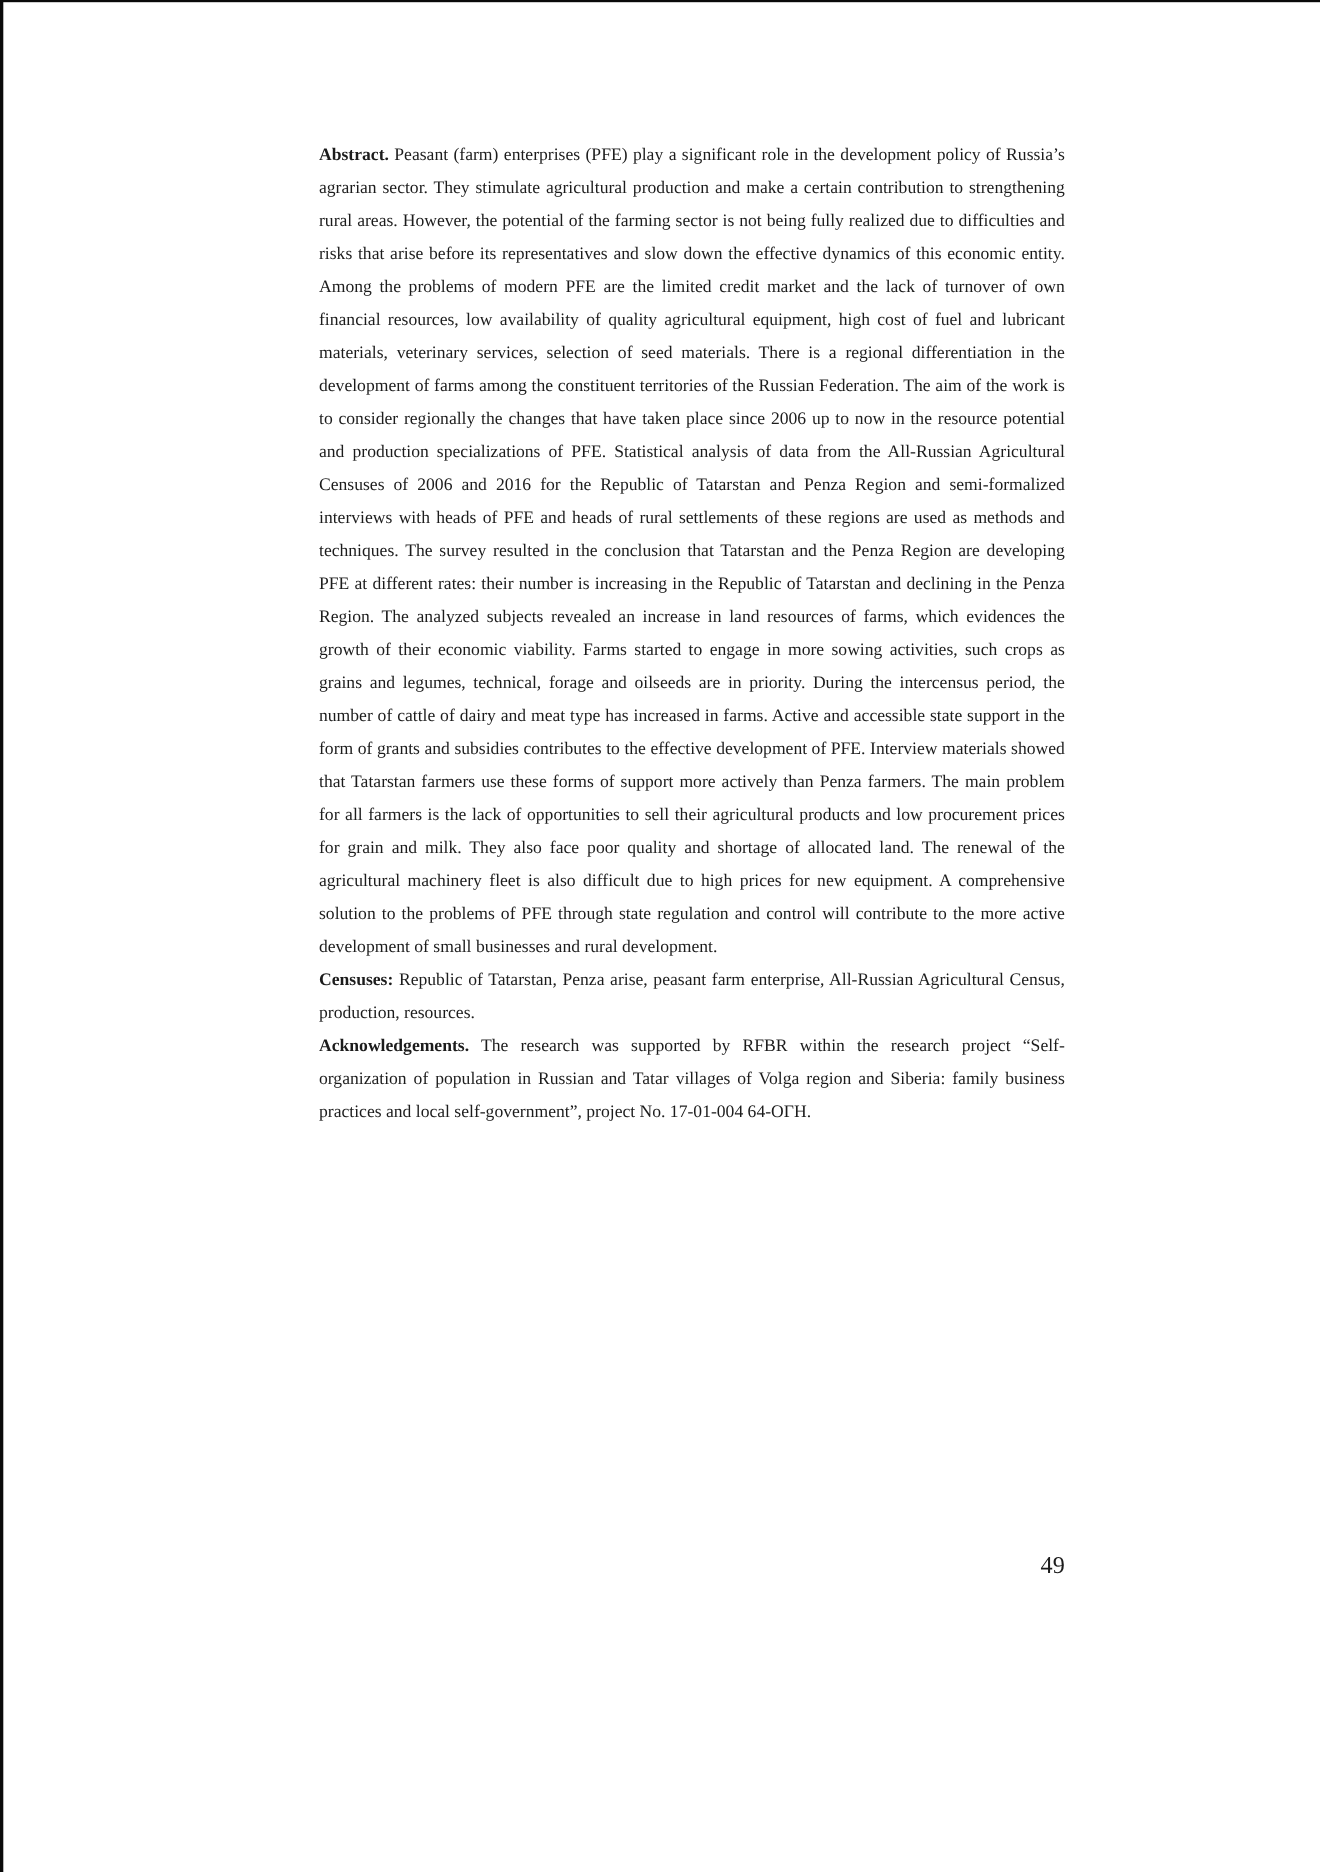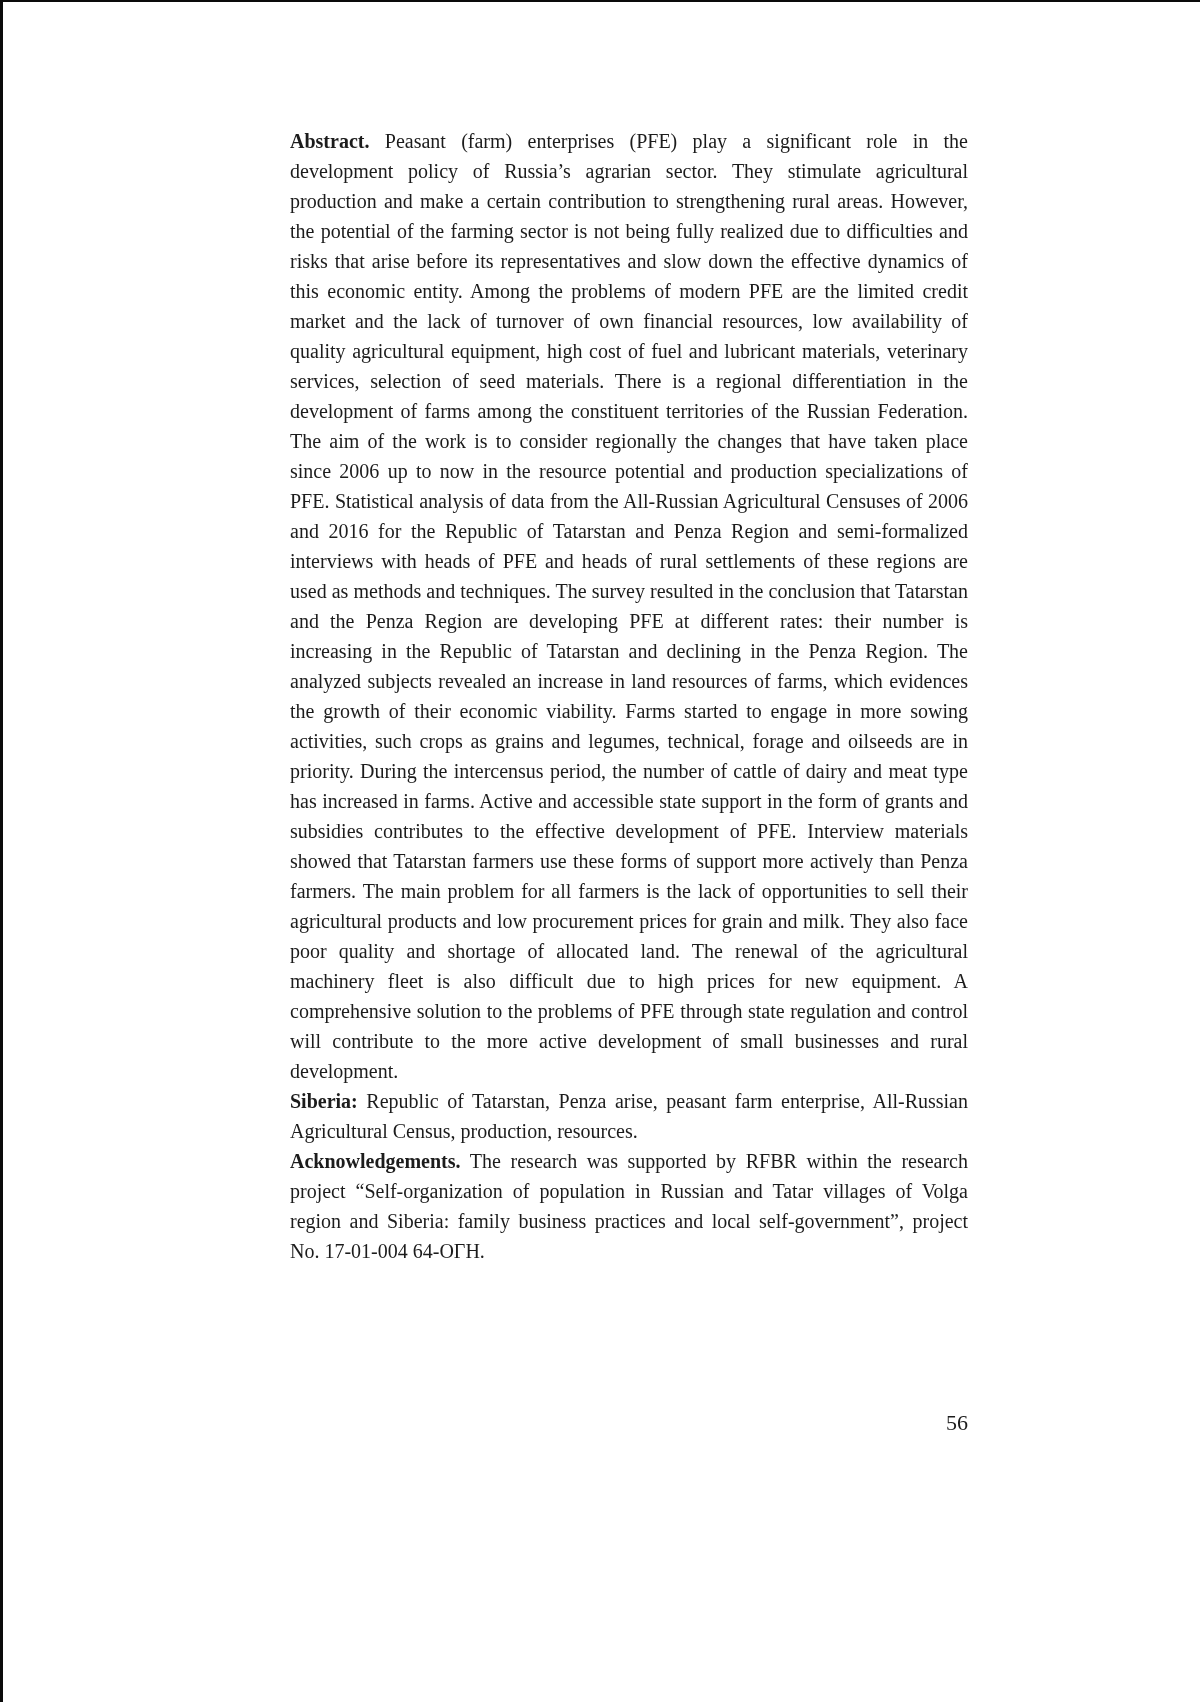--- a/index.html
+++ b/index.html
@@ -28,21 +28,21 @@
     position: absolute;
     left: 0; top: 0;
     width: 1200px; height: 2px;
     background: #0a0a0a;
   }
   .content {
     position: absolute;
     left: 290px;
     top: 126px;
     width: 678px;
-    font-size: 20px;
+    font-size: 16px;
     line-height: 30px;
     text-align: justify;
   }
   .content p {
     margin: 0;
     padding: 0;
   }
   .para-label {
     font-weight: bold;
   }
@@ -62,21 +62,21 @@
 
 <div class="page">
 
   <div class="scan-edge-left"></div>
   <div class="scan-edge-top"></div>
 
   <div class="content">
 
     <p><span class="para-label">Abstract.</span><span> Peasant (farm) enterprises (PFE) play a significant role in the development policy of Russia’s agrarian sector. They stimulate agricultural production and make a certain contribution to strengthening rural areas. However, the potential of the farming sector is not being fully realized due to difficulties and risks that arise before its representatives and slow down the effective dynamics of this economic entity. Among the problems of modern PFE are the limited credit market and the lack of turnover of own financial resources, low availability of quality agricultural equipment, high cost of fuel and lubricant materials, veterinary services, selection of seed materials. There is a regional differentiation in the development of farms among the constituent territories of the Russian Federation. The aim of the work is to consider regionally the changes that have taken place since 2006 up to now in the resource potential and production specializations of PFE. Statistical analysis of data from the All-Russian Agricultural Censuses of 2006 and 2016 for the Republic of Tatarstan and Penza Region and semi-formalized interviews with heads of PFE and heads of rural settlements of these regions are used as methods and techniques. The survey resulted in the conclusion that Tatarstan and the Penza Region are developing PFE at different rates: their number is increasing in the Republic of Tatarstan and declining in the Penza Region. The analyzed subjects revealed an increase in land resources of farms, which evidences the growth of their economic viability. Farms started to engage in more sowing activities, such crops as grains and legumes, technical, forage and oilseeds are in priority. During the intercensus period, the number of cattle of dairy and meat type has increased in farms. Active and accessible state support in the form of grants and subsidies contributes to the effective development of PFE. Interview materials showed that Tatarstan farmers use these forms of support more actively than Penza farmers. The main problem for all farmers is the lack of opportunities to sell their agricultural products and low procurement prices for grain and milk. They also face poor quality and shortage of allocated land. The renewal of the agricultural machinery fleet is also difficult due to high prices for new equipment. A comprehensive solution to the problems of PFE through state regulation and control will contribute to the more active development of small businesses and rural development.</span></p>
 
-    <p><span class="para-label">Siberia:</span><span> Republic of Tatarstan, Penza arise, peasant farm enterprise, All-Russian Agricultural Census, production, resources.</span></p>
+    <p><span class="para-label">Censuses:</span><span> Republic of Tatarstan, Penza arise, peasant farm enterprise, All-Russian Agricultural Census, production, resources.</span></p>
 
     <p><span class="para-label">Acknowledgements.</span><span> The research was supported by RFBR within the research project “Self-organization of population in Russian and Tatar villages of Volga region and Siberia: family business practices and local self-government”, project No. 17-01-004 64-ОГН.</span></p>
 
   </div>
 
-  <div class="page-number">56</div>
+  <div class="page-number">49</div>
 
 </div>
 
 </body></html>

